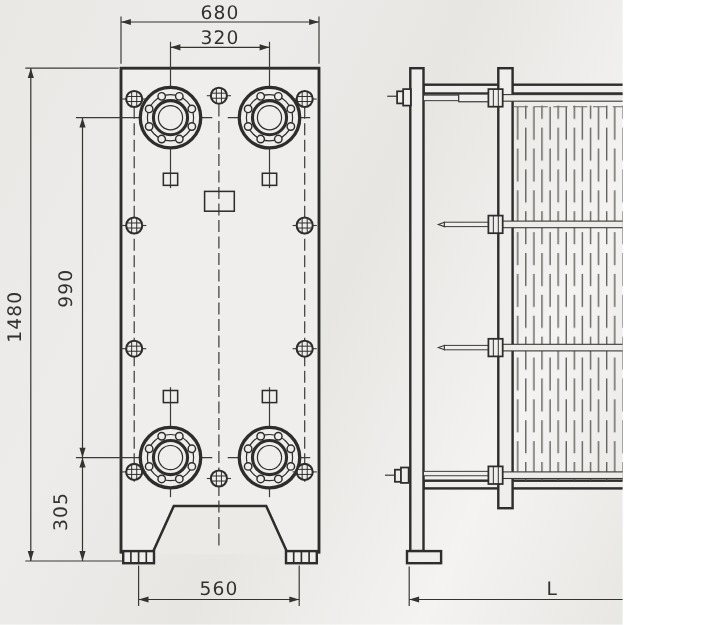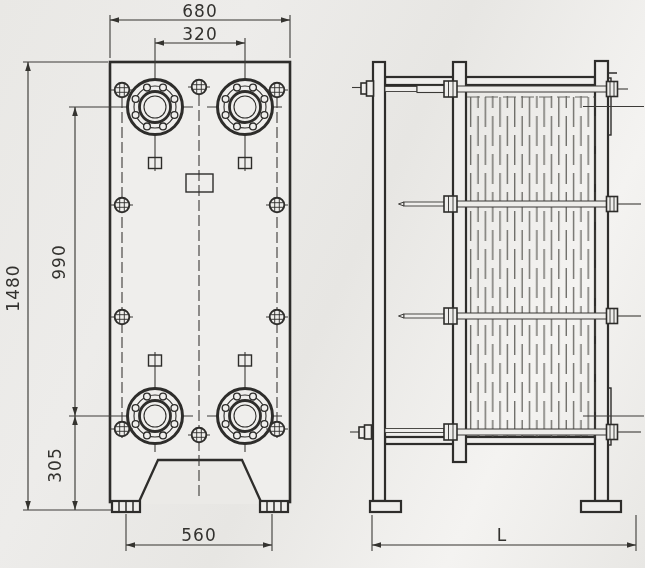--- a/index.html
+++ b/index.html
@@ -1,17 +1,17 @@
 <!DOCTYPE html>
 <html><head>
 <meta charset="utf-8">
 <style>
   html,body{margin:0;padding:0;}
   .stage{
-    width:645px;height:568px;overflow:hidden;position:relative;
+    width:566px;height:568px;overflow:hidden;position:relative;
     background:linear-gradient(115deg,#e9e8e5 0%,#edecea 28%,#e7e6e3 52%,#f4f3f1 78%,#e8e7e4 100%);
     font-family:"DejaVu Sans",sans-serif;
   }
   svg{display:block;}
   .outline{fill:#efeeec;stroke:#2e2d2b;stroke-width:2.6;}
   .outline-thin{fill:#efeeec;stroke:#2e2d2b;stroke-width:2.2;}
   .bar{fill:#efeeec;stroke:#2e2d2b;stroke-width:2.2;}
   .thin{stroke:#3c3b38;stroke-width:1.1;fill:none;}
   .med{stroke:#2e2d2b;stroke-width:1.5;fill:none;}
   .detail{fill:none;stroke:#2e2d2b;stroke-width:1.4;}

